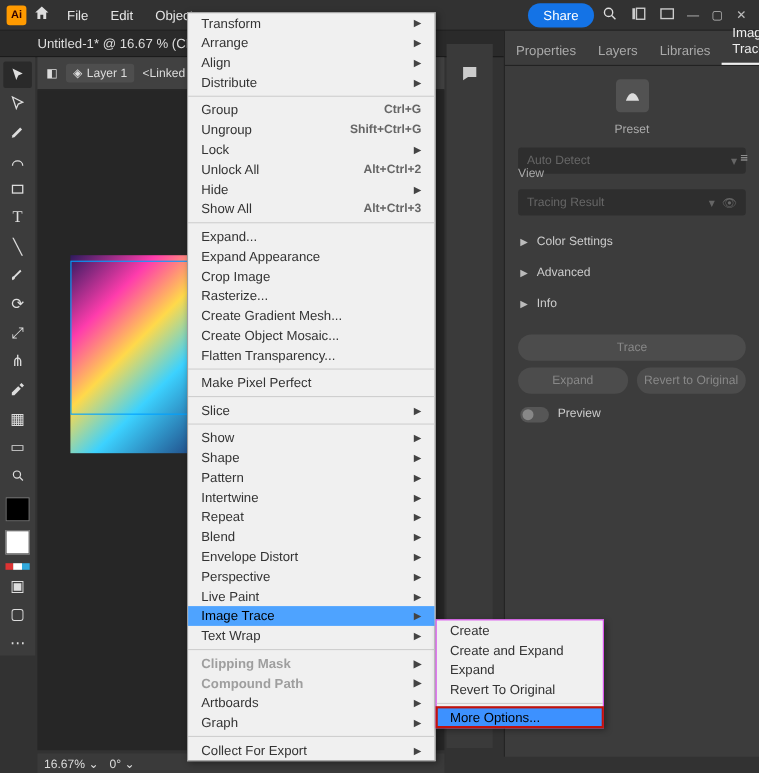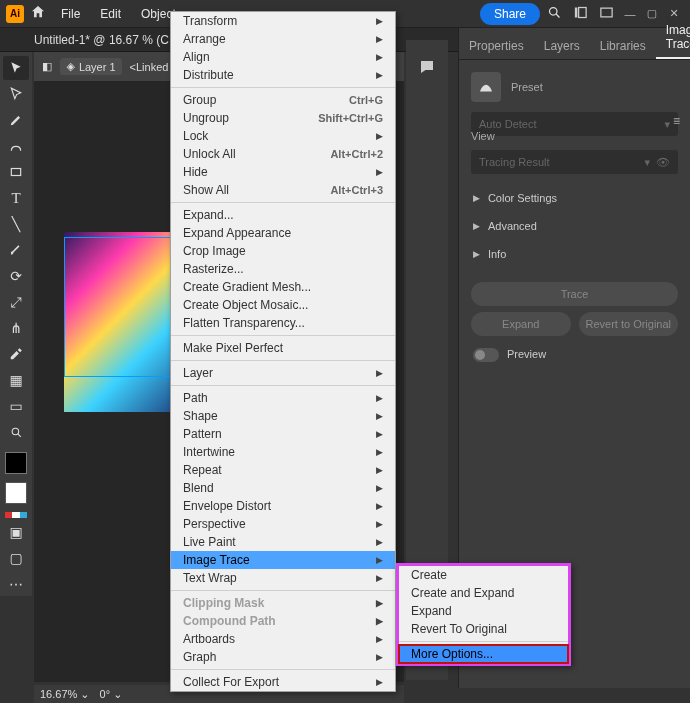--- a/index.html
+++ b/index.html
@@ -35,31 +35,31 @@
   
   .menu-panel { position:absolute; top:11px; left:170px; width:226px; background:#f0f0f0; color:#333; border:1px solid #a0a0a0; box-shadow:2px 2px 6px rgba(0,0,0,.4); font-size:12px; z-index:60;}
   .mi { height:18px; line-height:18px; padding:0 12px; display:flex; justify-content:space-between; align-items:center; cursor:pointer; white-space:nowrap;}
   .mi .lbl { flex:1;}
   .mi .sc { color:#666; font-size:11px;font-weight:bold;}
   .mi .arr { color:#444; font-size:9px; margin-left:8px;}
   .mi.disabled { color:#9e9e9e;font-weight:bold;}
   .mi.hl { background:#4ea3ff; color:#000;}
   .msep { height:1px; background:#cfcfcf; margin:3px 0;}
   
-  .submenu { position:absolute; top:563px; left:396px; width:175px; background:#f0f0f0; color:#333; border:3px solid #d946ef; box-shadow:2px 2px 6px rgba(0,0,0,.4); font-size:12px; z-index:70;}
+  .submenu { position:absolute; top:563px; left:396px; width:153px; background:#f0f0f0; color:#333; border:1px solid #d946ef; box-shadow:2px 2px 6px rgba(0,0,0,.4); font-size:12px; z-index:70;}
   .submenu .mi { height:18px;}
   .submenu .mi.hl2 { background:#3d91ff; color:#000; outline:2px solid #c0120c; outline-offset:-1px;}
   
   .dock { position:absolute; top:40px; left:406px; width:42px; height:640px; background:#3a3a3a; display:flex; flex-direction:column; align-items:center; gap:12px; padding-top:18px;}
   
   .panel { position:absolute; top:28px; right:0; width:232px; height:660px; background:#3c3c3c; border-left:1px solid #222;}
   .ptabs { height:32px; display:flex; align-items:flex-end; border-bottom:1px solid #222;}
   .ptab { padding:6px 10px; color:#aaa; font-size:12px; cursor:pointer;}
   .ptab.active { color:#eee; border-bottom:2px solid #eee;}
-  .preset-row { display:flex; align-items:center; gap:10px; padding:12px 12px 6px;}
+  .preset-row { display:flex; align-items:center; gap:10px; padding:12px 12px 6px;flex-direction:column;}
   .preset-icon { width:30px; height:30px; background:#525252; border-radius:4px; display:flex; align-items:center; justify-content:center;}
   .preset-icon svg { fill:#ddd;}
   .field-lbl { font-size:11px; color:#aaa;}
   .sel-field { margin:4px 12px 10px; height:24px; background:#2e2e2e; border-radius:3px; display:flex; align-items:center; padding:0 8px; color:#666; font-size:11px; justify-content:space-between;}
   .sect-lbl { padding:4px 12px; font-size:11px; color:#aaa;}
   .accordion { padding:8px 14px; color:#ccc; font-size:11px; display:flex; align-items:center; gap:8px; cursor:pointer;}
   .acc-arr { color:#bbb; font-size:9px;}
   .bigbtn { margin:14px 12px 6px; height:24px; background:#4c4c4c; border-radius:14px; text-align:center; line-height:24px; font-size:11px; color:#888;}
   .two { display:flex; gap:8px; margin:0 12px;}
   .two .bigbtn { flex:1; margin:0;}
@@ -257,28 +257,28 @@
     </div>
     <div class="msep"></div>
   <div id="mg4">
       <div class="mi">
         <span class="lbl">Make Pixel Perfect</span>
       </div>
     </div>
     <div class="msep"></div>
   <div id="mg5">
       <div class="mi">
-        <span class="lbl">Layer</span>
+        <span class="lbl">Slice</span>
         <span class="arr">▶</span>
       </div>
     </div>
     <div class="msep"></div>
   <div id="mg6">
       <div class="mi">
-        <span class="lbl">Path</span>
+        <span class="lbl">Show</span>
         <span class="arr">▶</span>
       </div>
       <div class="mi">
         <span class="lbl">Shape</span>
         <span class="arr">▶</span>
       </div>
       <div class="mi">
         <span class="lbl">Pattern</span>
         <span class="arr">▶</span>
       </div>

